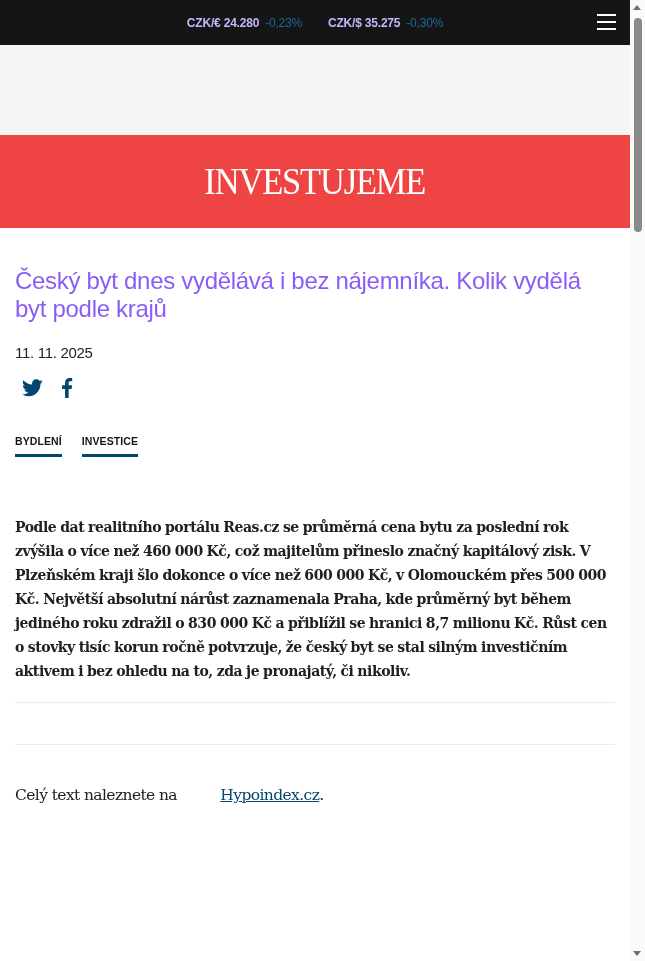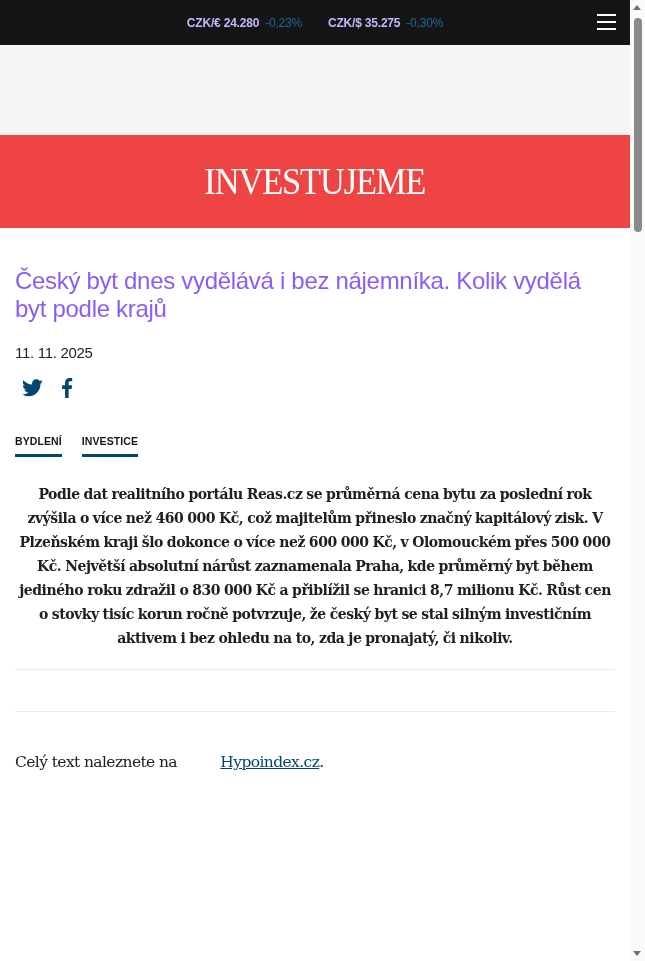--- a/index.html
+++ b/index.html
@@ -25,21 +25,21 @@
     .brand-logo { color: #fff; font-family: "Liberation Serif", serif; font-size: 37px; letter-spacing: -1.2px; transform: scaleX(0.93); }
 
     
     .article { padding: 0 15px; }
     .title { margin-top: 39px; font-size: 24px; line-height: 28px; font-weight: normal; color: #8b5cf6; letter-spacing: -0.3px; }
     .date { margin-top: 21px; font-size: 15px; color: #222; letter-spacing: -0.3px; }
     .social { display: flex; gap: 18px; margin-top: 15px; padding-left: 7px; align-items: center; height: 24px; }
     .social-icon { cursor: pointer; display: inline-flex; }
     .tags { display: flex; gap: 20px; margin-top: 35px; }
     .tag { font-size: 10.5px; font-weight: bold; color: #161616; padding-bottom: 7px; border-bottom: 3px solid #00466f; cursor: pointer; text-decoration: none; letter-spacing: 0.1px; }
-    .lead { margin-top: 25px; font-family: "DejaVu Serif", serif; font-weight: bold; font-size: 14px; line-height: 24px; color: #202020; letter-spacing: -0.45px; word-spacing: -0.5px; text-align: center; }
+    .lead { margin-top: 58px; font-family: "DejaVu Serif", serif; font-weight: bold; font-size: 14px; line-height: 24px; color: #202020; letter-spacing: -0.45px; word-spacing: -0.5px; }
     .divider { height: 1px; background: #ebebeb; }
     .divider.d1 { margin-top: 19px; }
     .divider.d2 { margin-top: 41px; }
     .source { margin-top: 41px; font-family: "DejaVu Serif", serif; font-size: 15.5px; color: #202020; letter-spacing: -0.6px; }
     .source a { color: #00466f; text-decoration: underline; cursor: pointer; margin-left: 39px; }
 
     
     .scrollbar { position: absolute; right: 0; top: 0; width: 15px; height: 961px; background: #fafafa; }
     .scroll-up, .scroll-down { position: absolute; left: 3px; width: 0; height: 0; border-left: 4.5px solid transparent; border-right: 4.5px solid transparent; cursor: pointer; }
     .scroll-up { top: 5px; border-bottom: 5px solid #6e6e6e; }

